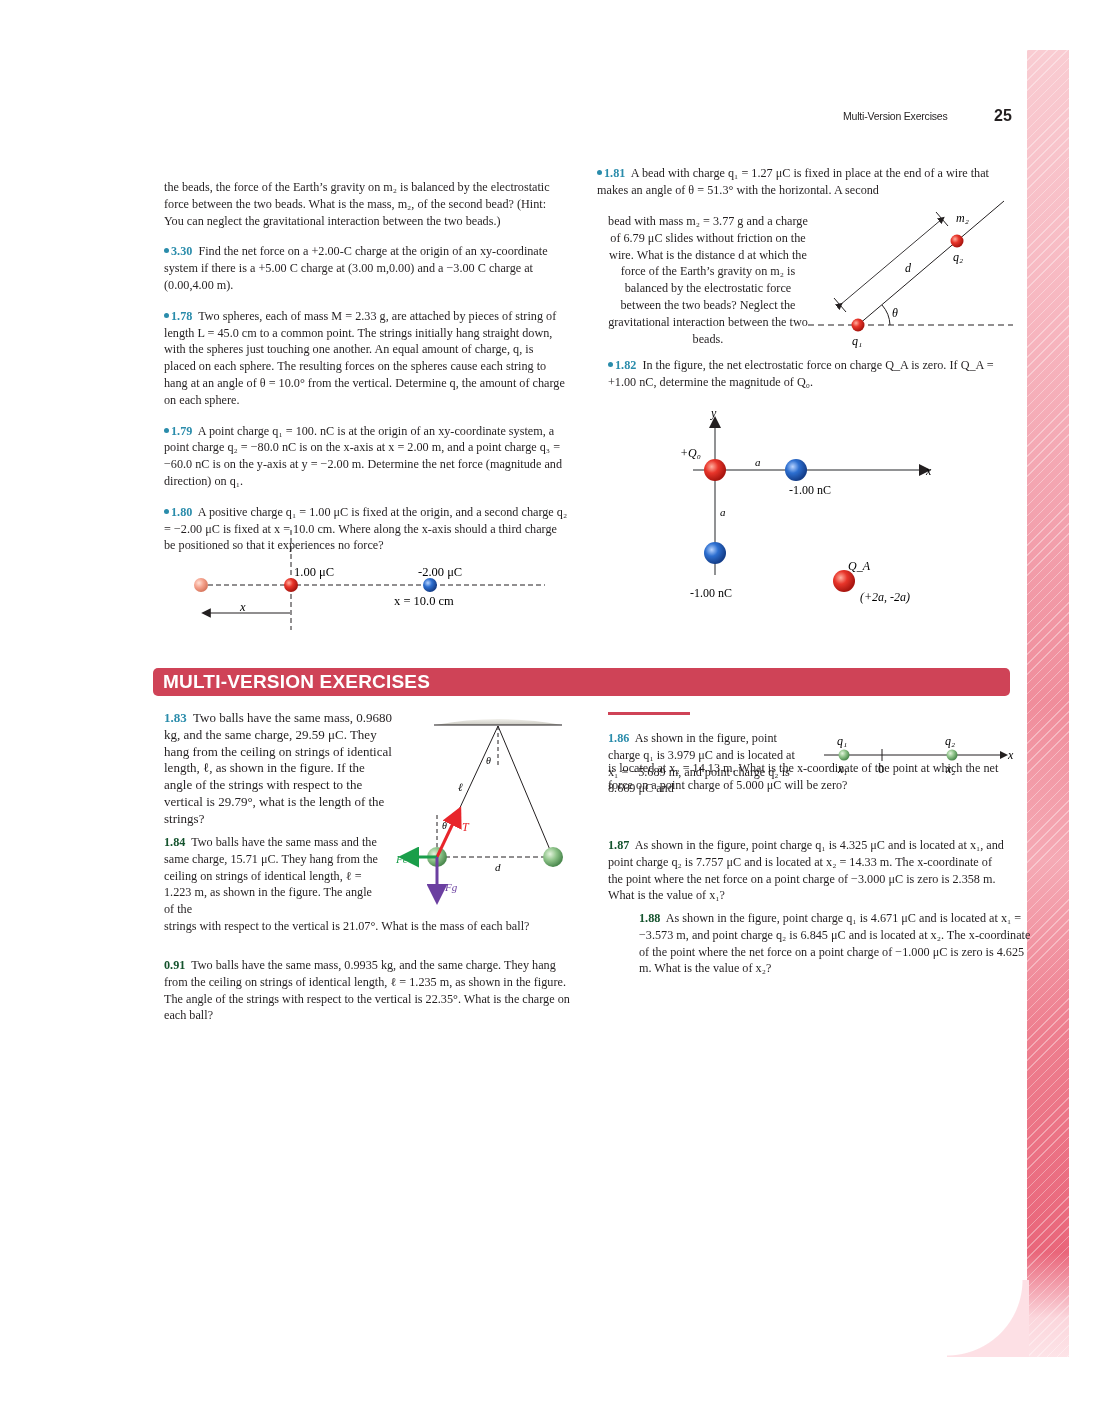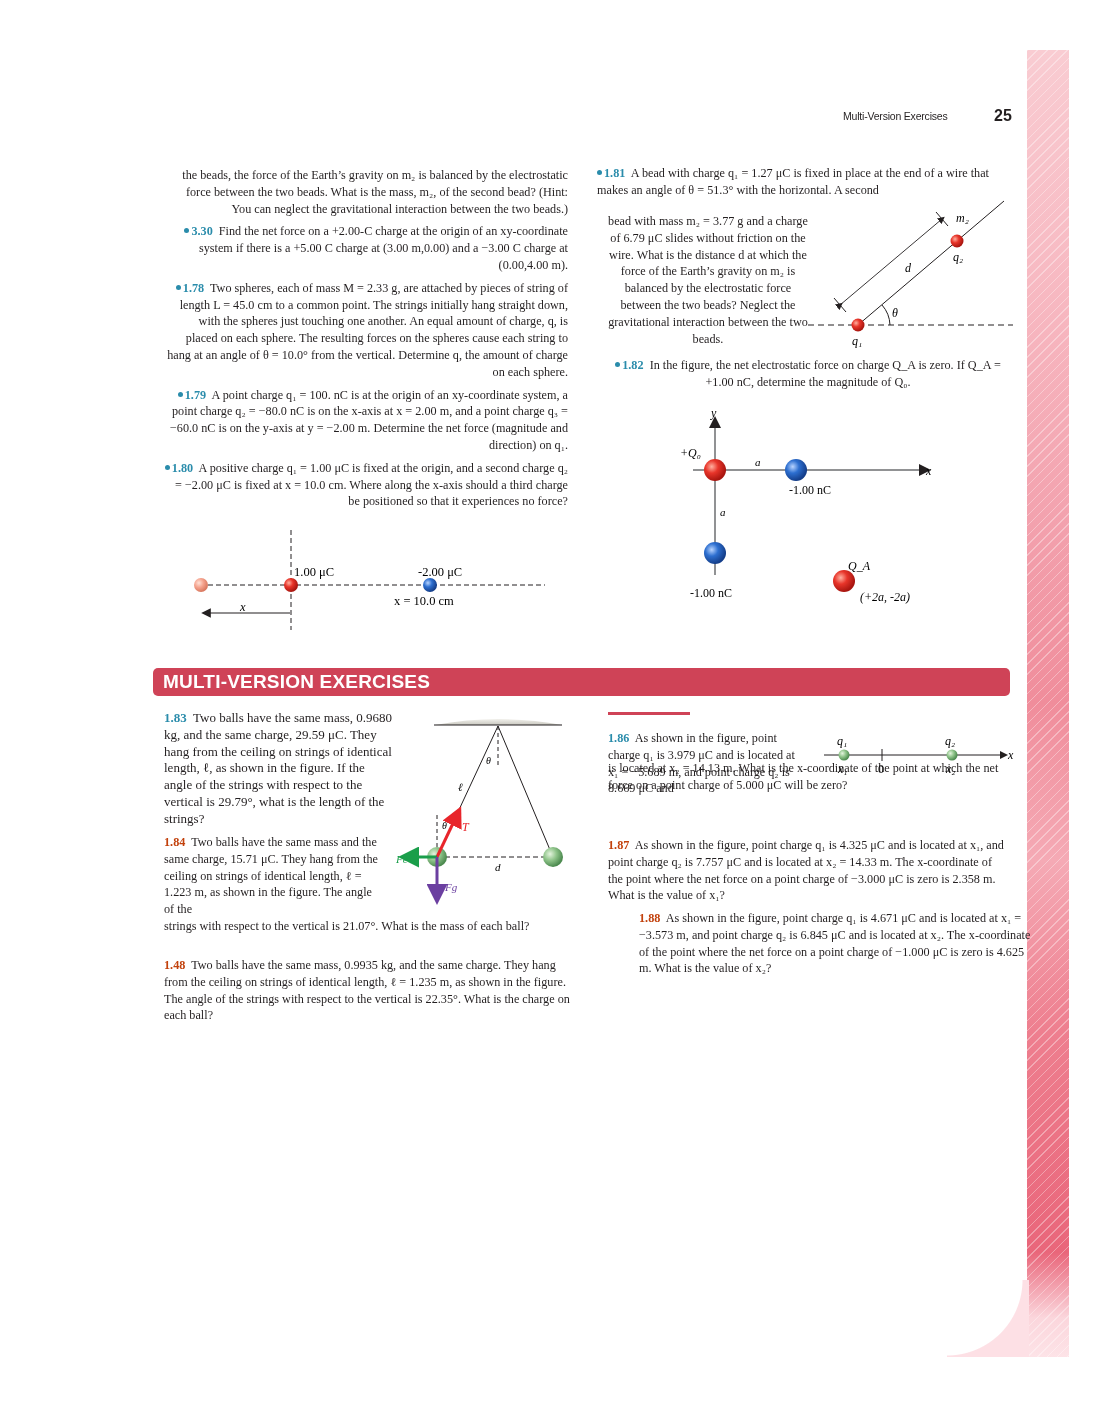--- a/index.html
+++ b/index.html
@@ -2,22 +2,22 @@
 <html><head>
 <meta charset="utf-8">
 <style>
   html, body { margin: 0; padding: 0; background: #ffffff; }
   body { width: 1118px; height: 1403px; position: relative; overflow: hidden;
          font-family: "Liberation Serif", "DejaVu Serif", serif; color: #231f20; }
   .abs { position: absolute; }
   .running-head { font-family: "Liberation Sans", "DejaVu Sans", sans-serif; font-size: 10.5px; color: #231f20; letter-spacing: -0.2px; }
   .page-num { font-family: "Liberation Sans", "DejaVu Sans", sans-serif; font-size: 16px; font-weight: bold; }
   .para { font-size: 12.2px; line-height: 16.8px; text-align: left; }
-  .para p { margin: 2px 0 6px 0; text-align: right; }
-  .num { font-weight: bold; color: #c2410c; }
+  .para p { margin: 14px 0 6px 0; }
+  .num { font-weight: bold; color: #14532d; }
   .num.blue { color: #2a8cab; }
   .bullet { display: inline-block; width: 5px; height: 5px; border-radius: 50%; background: #2a8cab; margin-right: 2px; vertical-align: 2px; }
   .section-bar { left: 153px; top: 668px; width: 857px; height: 28px; background: #cf4357; border-radius: 5px; }
   .section-bar span { position: absolute; left: 10px; top: 3px; font-family: "Liberation Sans", "DejaVu Sans", sans-serif;
        font-weight: bold; font-size: 19px; color: #fff; letter-spacing: 0.2px; }
   .red-rule { left: 608px; top: 712px; width: 82px; height: 3px; background: #cf4357; }
   .strip { left: 1027px; top: 50px; width: 42px; height: 1307px;
      background:
        repeating-linear-gradient(135deg, rgba(255,255,255,0.35) 0 1px, transparent 1px 7px),
        linear-gradient(180deg, #f9ccd2 0%, #f7b7c0 20%, #f3a3af 35%, #f08d9b 50%, #f5aab5 62%, #ee7f8f 75%, #e9667a 92%, #fbd6dc 97%, #fde3e7 100%); }
@@ -94,21 +94,21 @@
   <path d="M82,130 A32,32 0 0 0 74,110" fill="none" stroke="#231f20" stroke-width="1"></path>
   <circle cx="50" cy="130" r="6.5" fill="url(#gRed)"></circle>
   <circle cx="149" cy="46" r="6.5" fill="url(#gRed)"></circle>
   <text x="148" y="27" font-size="12" font-style="italic">m₂</text>
   <text x="145" y="66" font-size="12" font-style="italic">q₂</text>
   <text x="44" y="150" font-size="12" font-style="italic">q₁</text>
   <text x="97" y="77" font-size="12" font-style="italic">d</text>
   <text x="84" y="122" font-size="12" font-style="italic">θ</text>
 </svg>
 
-<div class="abs para" style="left:608px; top:357px; width:400px;text-align:center;">
+<div class="abs para" style="left:608px; top:357px; width:400px;">
   <span class="bullet"></span><span class="num blue">1.82</span>&nbsp; <span>In the figure, the net electrostatic force on charge Q_A is zero. If Q_A = +1.00 nC, determine the magnitude of Q₀.</span>
 </div>
 
 <svg class="abs" style="left:660px; top:400px;" width="300" height="215">
   <line x1="55" y1="175" x2="55" y2="22" stroke="#6d6e70" stroke-width="1.5" marker-end="url(#arrowBlk)"></line>
   <line x1="33" y1="70" x2="265" y2="70" stroke="#6d6e70" stroke-width="1.5" marker-end="url(#arrowBlk)"></line>
   <text x="51" y="17" font-size="12" font-style="italic">y</text>
   <text x="266" y="75" font-size="12" font-style="italic">x</text>
   <circle cx="55" cy="70" r="11" fill="url(#gRed)"></circle>
   <circle cx="136" cy="70" r="11" fill="url(#gBlue)"></circle>
@@ -129,21 +129,21 @@
 <div class="abs red-rule"></div>
 
 <div class="abs para" style="left:164px; top:710px; width:232px; font-size:13px;">
   <span class="num blue">1.83</span>&nbsp; <span>Two balls have the same mass, 0.9680 kg, and the same charge, 29.59 μC. They hang from the ceiling on strings of identical length, ℓ, as shown in the figure. If the angle of the strings with respect to the vertical is 29.79°, what is the length of the strings?</span>
 </div>
 <div class="abs para" style="left:164px; top:834px; width:220px;">
   <span class="num">1.84</span>&nbsp; <span>Two balls have the same mass and the same charge, 15.71 μC. They hang from the ceiling on strings of identical length, ℓ = 1.223 m, as shown in the figure. The angle of the</span>
 </div>
 <div class="abs para" style="left:164px; top:918px; width:410px;">strings with respect to the vertical is 21.07°. What is the mass of each ball?</div>
 <div class="abs para" style="left:164px; top:957px; width:410px;">
-  <span class="num">1.48</span>&nbsp; <span>Two balls have the same mass, 0.9935 kg, and the same charge. They hang from the ceiling on strings of identical length, ℓ = 1.235 m, as shown in the figure. The angle of the strings with respect to the vertical is 22.35°. What is the charge on each ball?</span>
+  <span class="num">0.91</span>&nbsp; <span>Two balls have the same mass, 0.9935 kg, and the same charge. They hang from the ceiling on strings of identical length, ℓ = 1.235 m, as shown in the figure. The angle of the strings with respect to the vertical is 22.35°. What is the charge on each ball?</span>
 </div>
 
 <svg class="abs" style="left:370px; top:705px;" width="220" height="200">
   <defs>
     <marker id="arrRed" markerWidth="7" markerHeight="7" refX="3" refY="3.5" orient="auto">
         <path d="M0,0 L7,3.5 L0,7 z" fill="#e8252b"></path>
       </marker>
     <marker id="arrGreen" markerWidth="7" markerHeight="7" refX="3" refY="3.5" orient="auto">
         <path d="M0,0 L7,3.5 L0,7 z" fill="#1a9e4a"></path>
       </marker>

